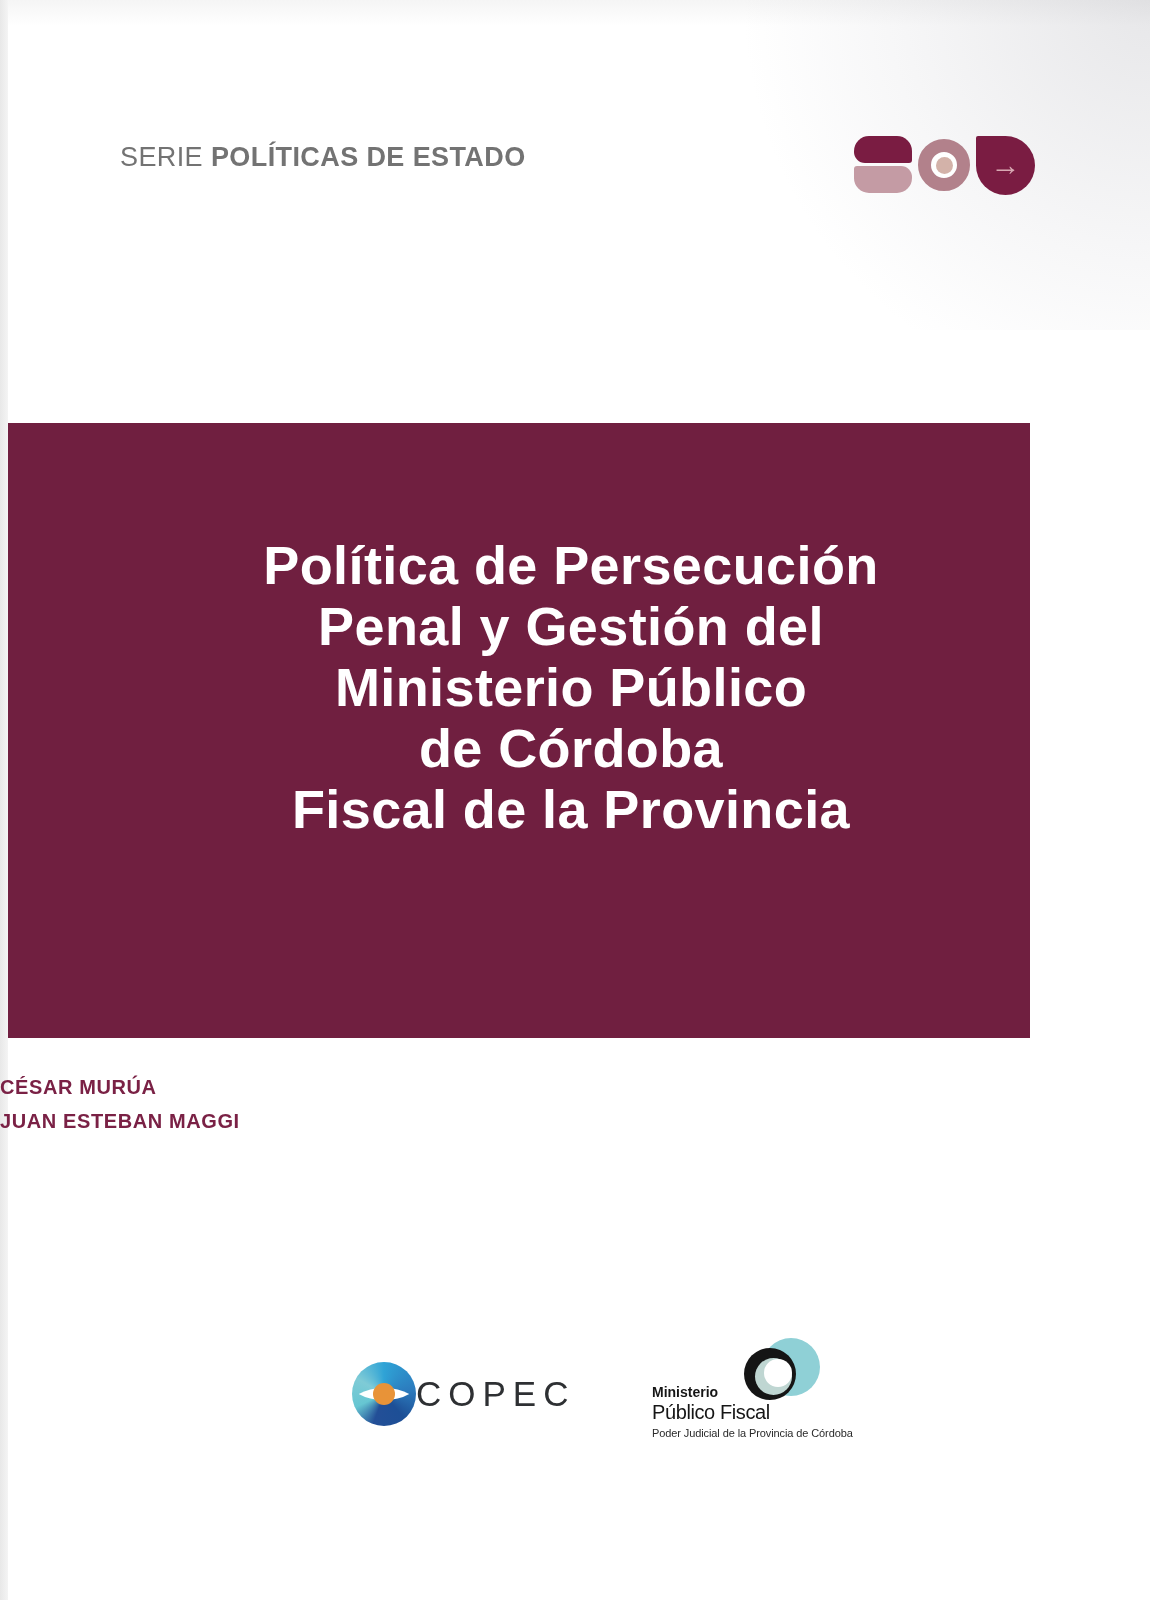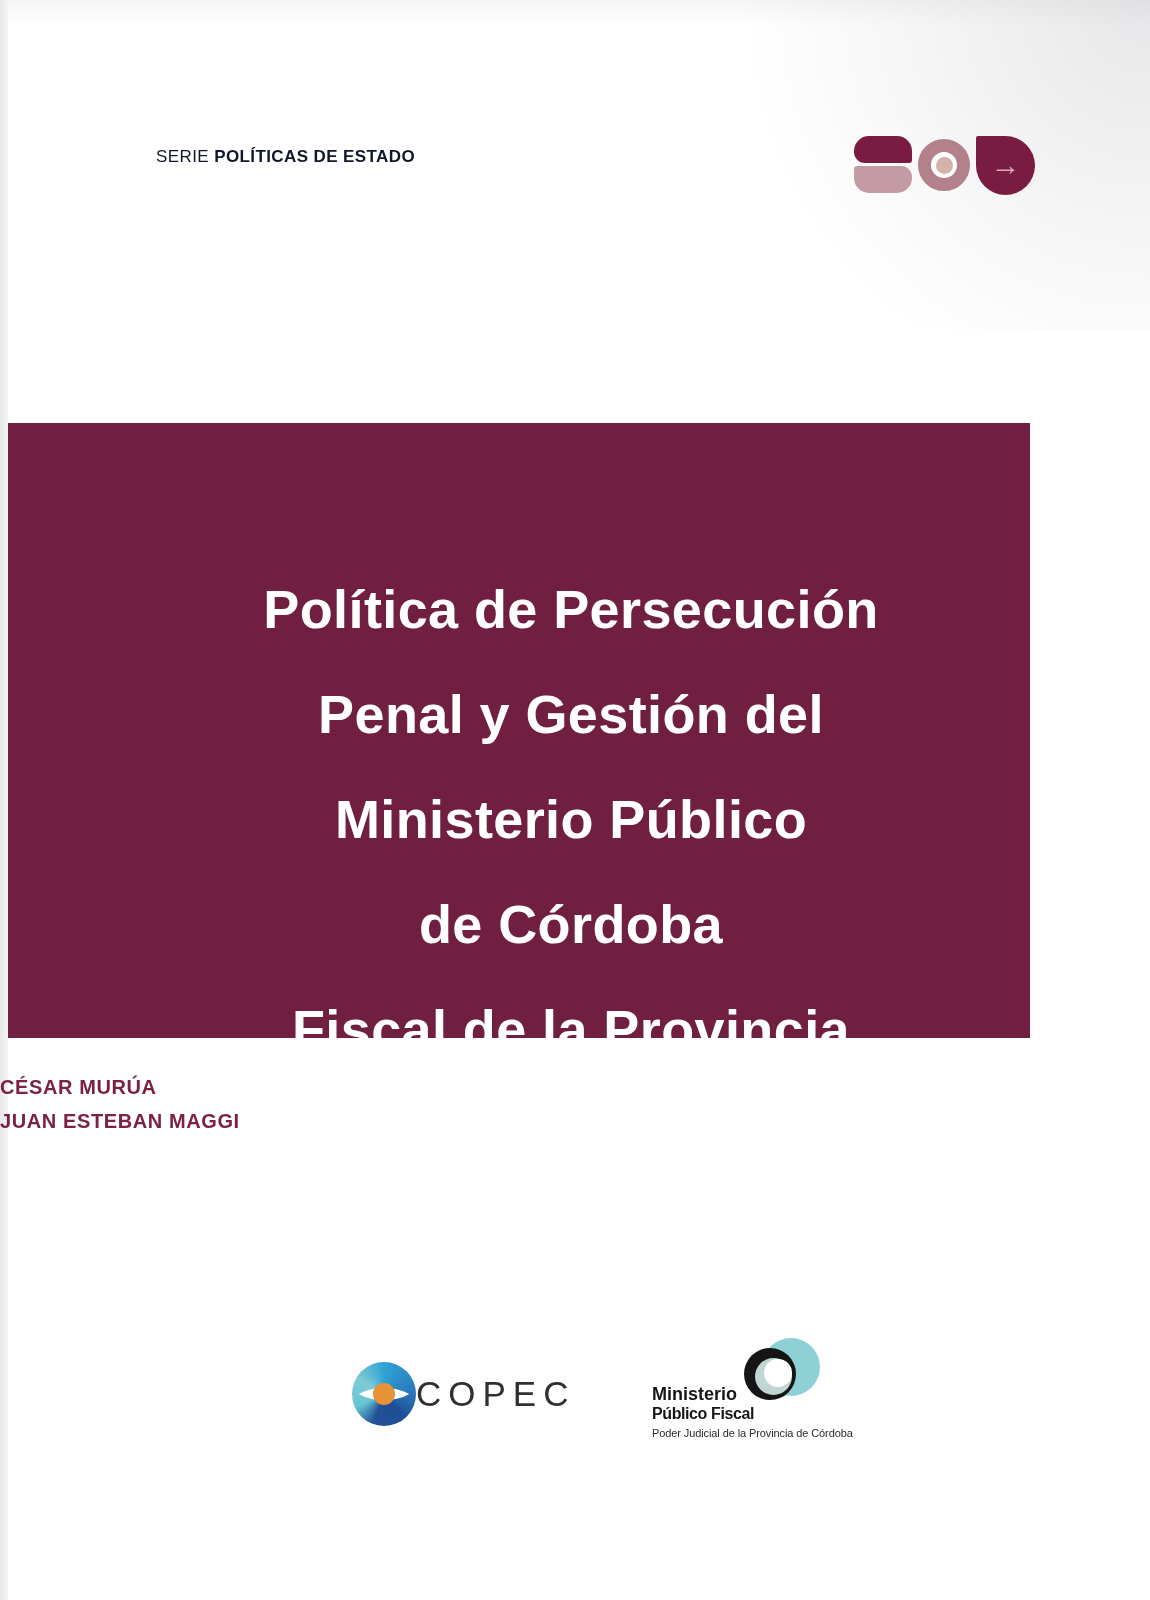--- a/index.html
+++ b/index.html
@@ -30,24 +30,23 @@
     width: 460px; height: 330px;
     background: radial-gradient(circle at 100% 0%,
       rgba(175,175,182,0.30) 0%,
       rgba(195,195,202,0.14) 45%,
       rgba(210,210,215,0) 72%);
   }
 
   
   .series {
     position: absolute; left: 120px; top: 141px;
-    font-size: 17px; line-height: 32px;
-    color: #0f172a; letter-spacing: 0.4px;
+    font-size: 27px; line-height: 32px;
+    color: #737373; letter-spacing: 0.4px;
     white-space: nowrap;
-    margin-left: 36px;
   }
   .series b { font-weight: 700; }
 
   .series-logo {
     position: absolute; left: 854px; top: 136px;
     display: flex; align-items: flex-start; gap: 6px;
   }
   .glyph-bars { width: 58px; }
   .glyph-bars .bar-top {
     height: 27px; background: #7a1c42;
@@ -82,21 +81,21 @@
     position: absolute; left: 8px; top: 423px;
     width: 1022px; height: 615px;
     background: #701f40;
     padding: 112px 0 0 104px;
     text-align: center;
   }
   .title-box h1 {
     color: #ffffff; font-size: 54px; line-height: 61px;
     font-weight: 700; letter-spacing: 0.4px;
   }
-  .title-box h1 span { display: block; margin-top: 44px; }
+  .title-box h1 span { display: block; }
   .subtitle {
     margin-top: 16px;
     color: #f0dbe1; font-size: 33px; font-weight: 400;
     letter-spacing: 1.6px;
   }
 
   
   .authors {
     position: absolute; left: 0; top: 1070px; width: 1150px;
     text-align: left;
@@ -136,25 +135,25 @@
     position: absolute; left: 652px; top: 1338px; width: 172px;
   }
   .mpf-icon { position: absolute; left: 92px; top: 0; width: 78px; height: 64px; }
   .mpf-icon i { position: absolute; border-radius: 50%; display: block; }
   .mpf-teal  { left: 18px; top: 0;  width: 58px; height: 58px; background: #8fd0d6; }
   .mpf-black { left: 0;  top: 10px; width: 52px; height: 52px; background: #151515; }
   .mpf-pale  { left: 11px; top: 20px; width: 37px; height: 37px; background: #bfd6d2; }
   .mpf-white { left: 20px; top: 21px; width: 28px; height: 28px; background: #ffffff; }
   .mpf-l1 {
     padding-top: 47px;
-    font-size: 18px; font-weight: 700; color: #161616; line-height: 1;
+    font-size: 14px; font-weight: 700; color: #161616; line-height: 1;
   }
   .mpf-l2 {
     margin-top: 3px;
-    font-size: 16px; font-weight: 700; color: #161616; line-height: 1;
+    font-size: 20px; font-weight: 400; color: #161616; line-height: 1;
     letter-spacing: -0.4px;
   }
   .mpf-l3 {
     margin-top: 5px;
     font-size: 11px; font-weight: 400; color: #2a2a2a;
     letter-spacing: -0.1px; white-space: nowrap;
   }
 </style>
 </head>
 <body>

